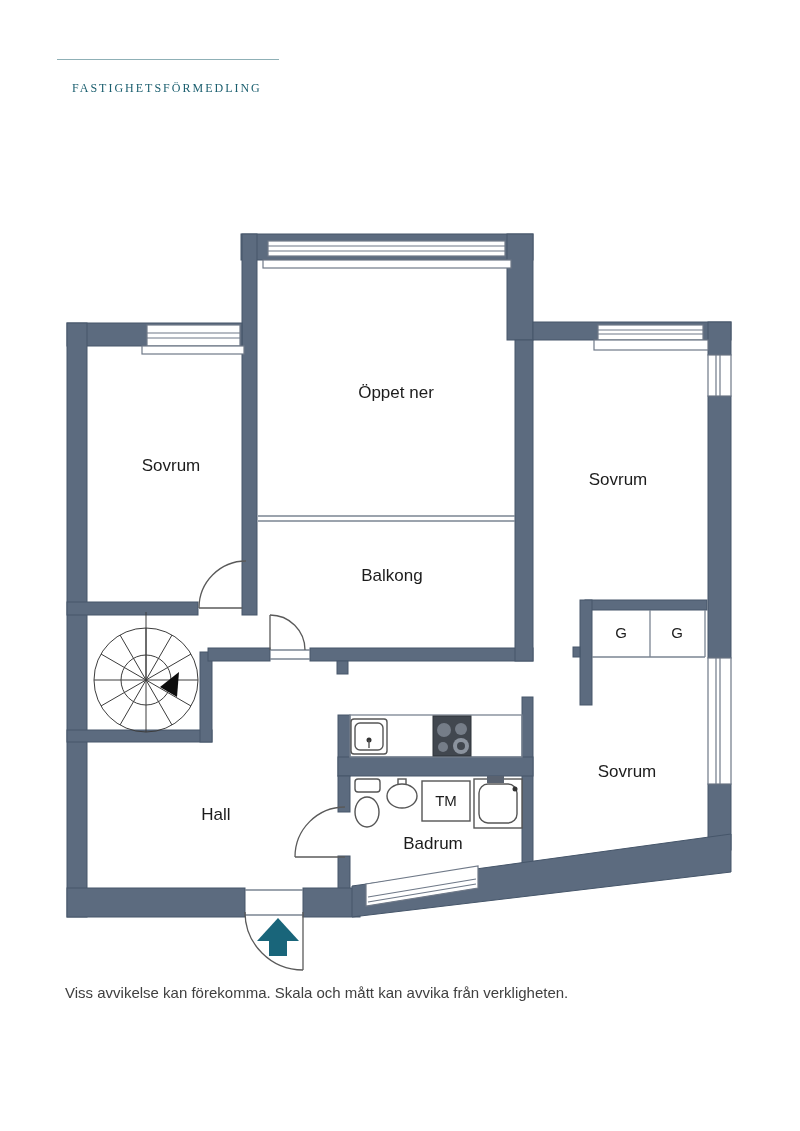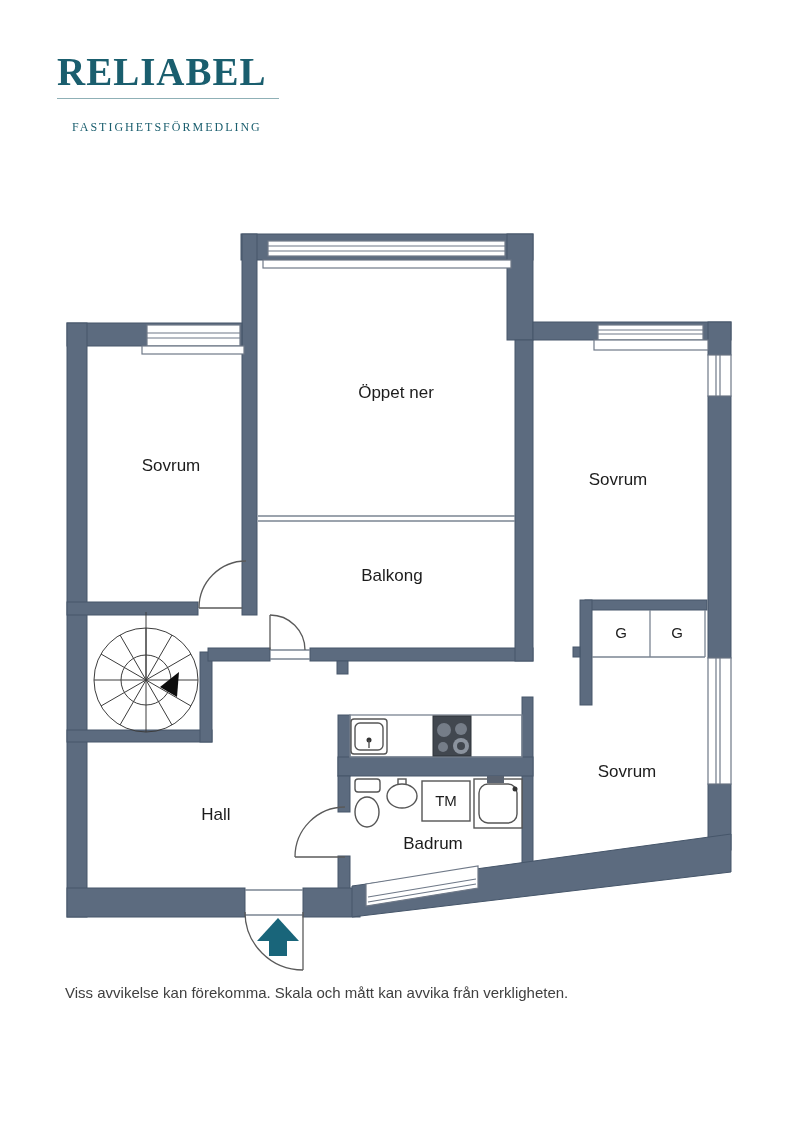--- a/index.html
+++ b/index.html
@@ -18,21 +18,20 @@
   .stair{stroke:#3c3c3c;stroke-width:1;fill:none;}
   .fix{stroke:#555555;stroke-width:1.4;fill:#ffffff;}
   .fixline{stroke:#555555;stroke-width:1.4;fill:none;}
   .room-label{font-family:"Liberation Sans",sans-serif;font-size:17px;fill:#1c1c1c;text-anchor:middle;}
   .room-label.small{font-size:15px;}
 </style>
 </head>
 <body>
 
 <header class="brand">
-  <div class="brand-name">RELIABEL</div>
   <hr class="brand-rule">
   <div class="brand-tagline">FASTIGHETSFÖRMEDLING</div>
 </header>
 
 <svg width="800" height="1131" viewBox="0 0 800 1131">
 
   <g>
     <rect class="wall" x="241" y="234" width="292" height="26"></rect>
     <rect class="wall" x="242" y="234" width="15" height="381"></rect>
     <rect class="wall" x="507" y="234" width="26" height="106"></rect>

